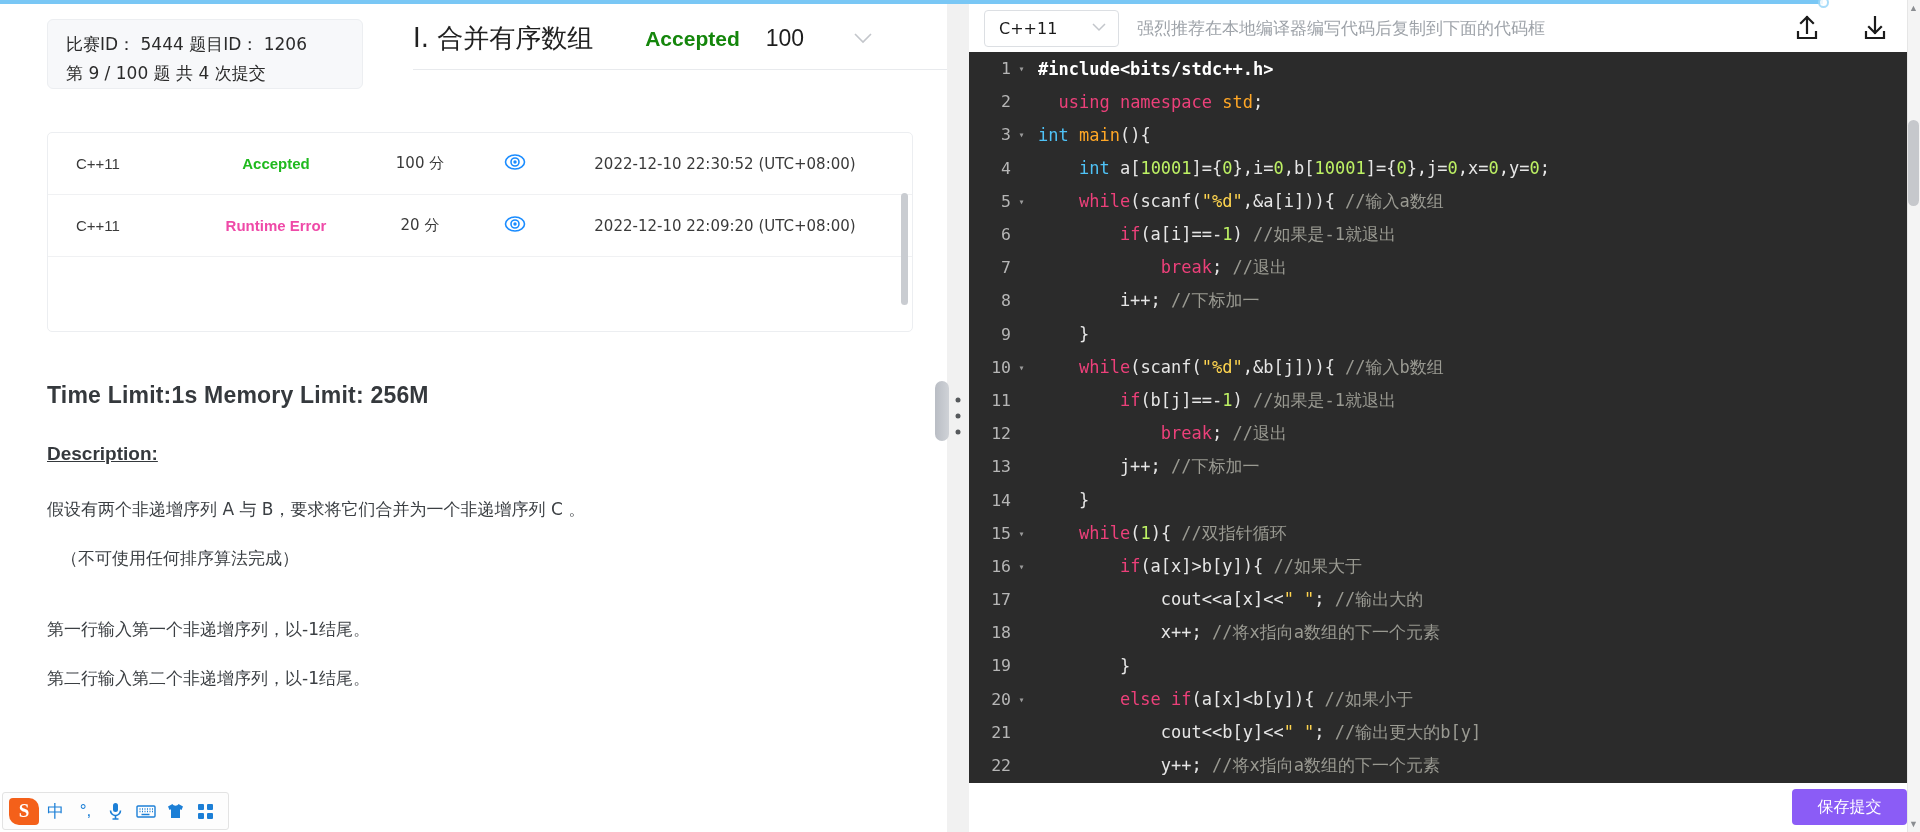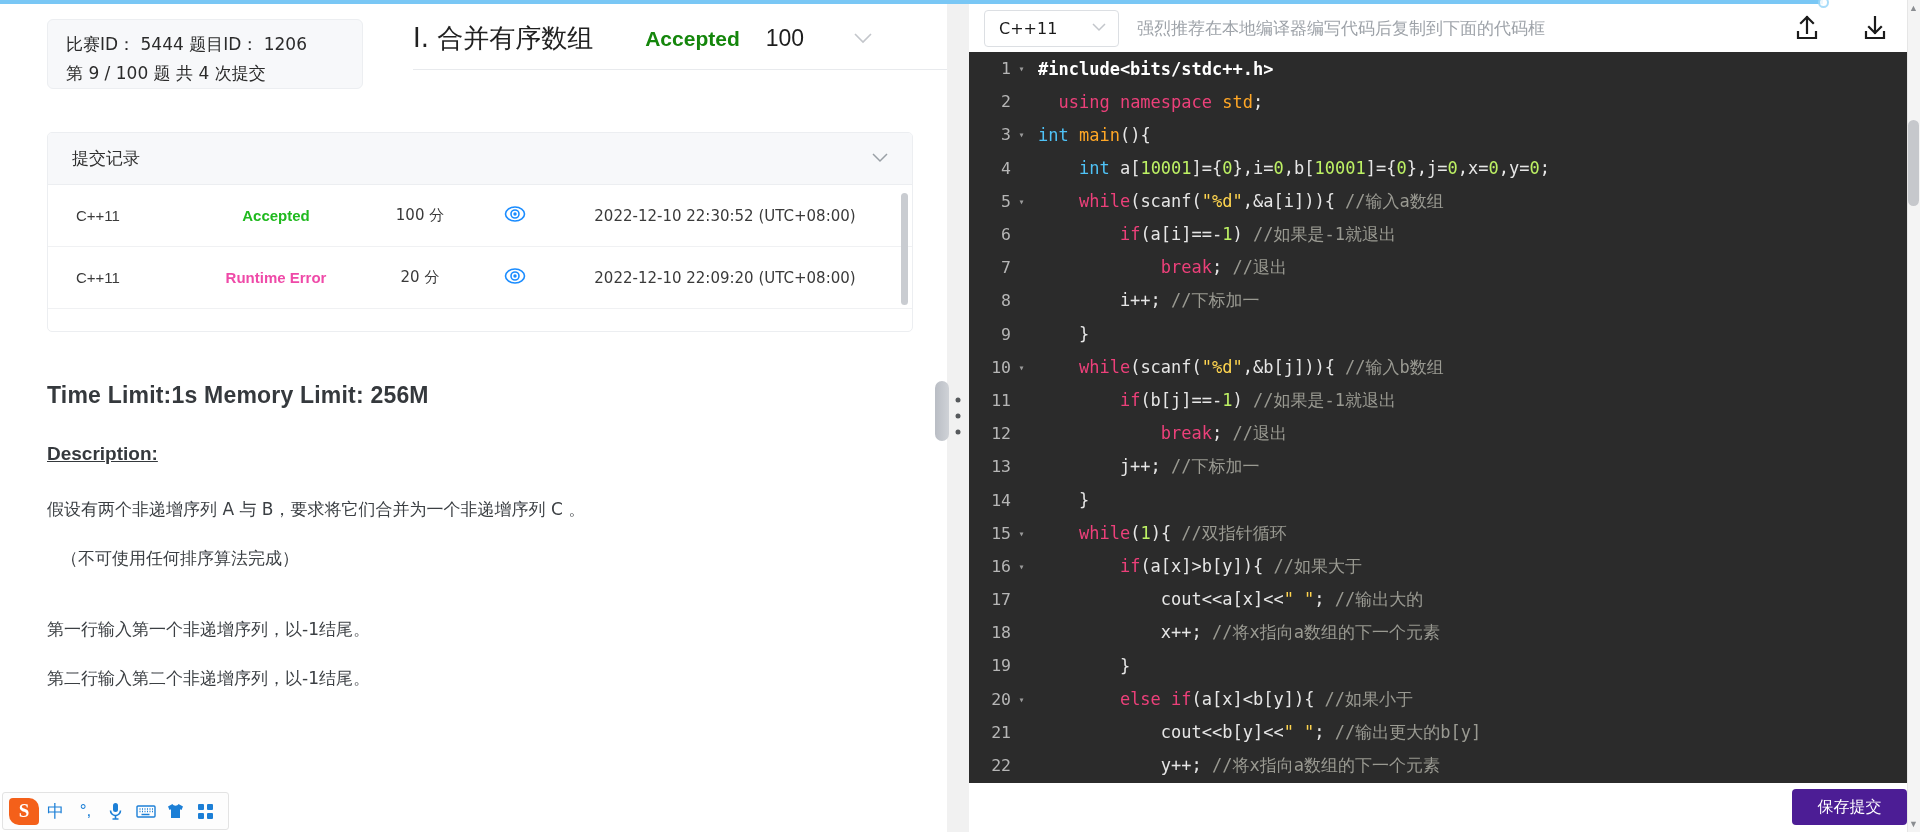--- a/index.html
+++ b/index.html
@@ -168,21 +168,21 @@
     position:absolute; right:3px; top:62px; width:8px; height:100px;
     background:#e8c87a; border-radius:4px; opacity:.85;
   }
 
   
   .right-bottom {
     position:absolute; left:969px; top:783px; width:951px; height:49px; background:#fff;
   }
   .submit-btn {
     position:absolute; right:13px; top:6px; width:115px; height:36px;
-    background:#4c1d95; border-radius:4px; border:none;
+    background:#8b5cf6; border-radius:4px; border:none;
     color:#fff; font-size:16px; cursor:pointer;
     display:flex; align-items:center; justify-content:center;
     font-family:"DejaVu Sans","Liberation Sans",sans-serif;
   }
   .submit-ghost {
     position:absolute; right:6px; top:13px; font-size:17px; color:#d6d6d6;
     white-space:nowrap; font-family:"DejaVu Sans","Liberation Sans",sans-serif;
     opacity:.85; pointer-events:none;
   }
 
@@ -239,28 +239,20 @@
       <span class="verdict">Accepted</span>
       <span class="score-big">100</span>
       <span class="chev-title">
         <svg width="22" height="14" viewBox="0 0 22 14">
             <path d="M3 3 L11 11 L19 3" stroke="#c3c6cb" stroke-width="1.6" fill="none"></path>
           </svg>
       </span>
     </div>
 
     <div class="sub-panel">
-      <div class="sub-head">
-        <span class="sub-head-title">提交记录</span>
-        <span class="chev">
-          <svg width="20" height="13" viewBox="0 0 20 13">
-              <path d="M3 3 L10 10 L17 3" stroke="#9aa0a6" stroke-width="1.5" fill="none"></path>
-            </svg>
-        </span>
-      </div>
 
       <div class="sub-row">
         <span class="c-lang">C++11</span>
         <span class="c-status" style="color:#20ba1f">Accepted</span>
         <span class="c-score">100 分</span>
         <span class="c-eye">
           <span class="eye-ico">
             <svg width="22" height="16" viewBox="0 0 22 16">
               <ellipse cx="11" cy="8" rx="9.5" ry="7" fill="none" stroke="#1a8cff" stroke-width="1.6"></ellipse>
               <circle cx="11" cy="8" r="4" fill="none" stroke="#1a8cff" stroke-width="1.6"></circle>

